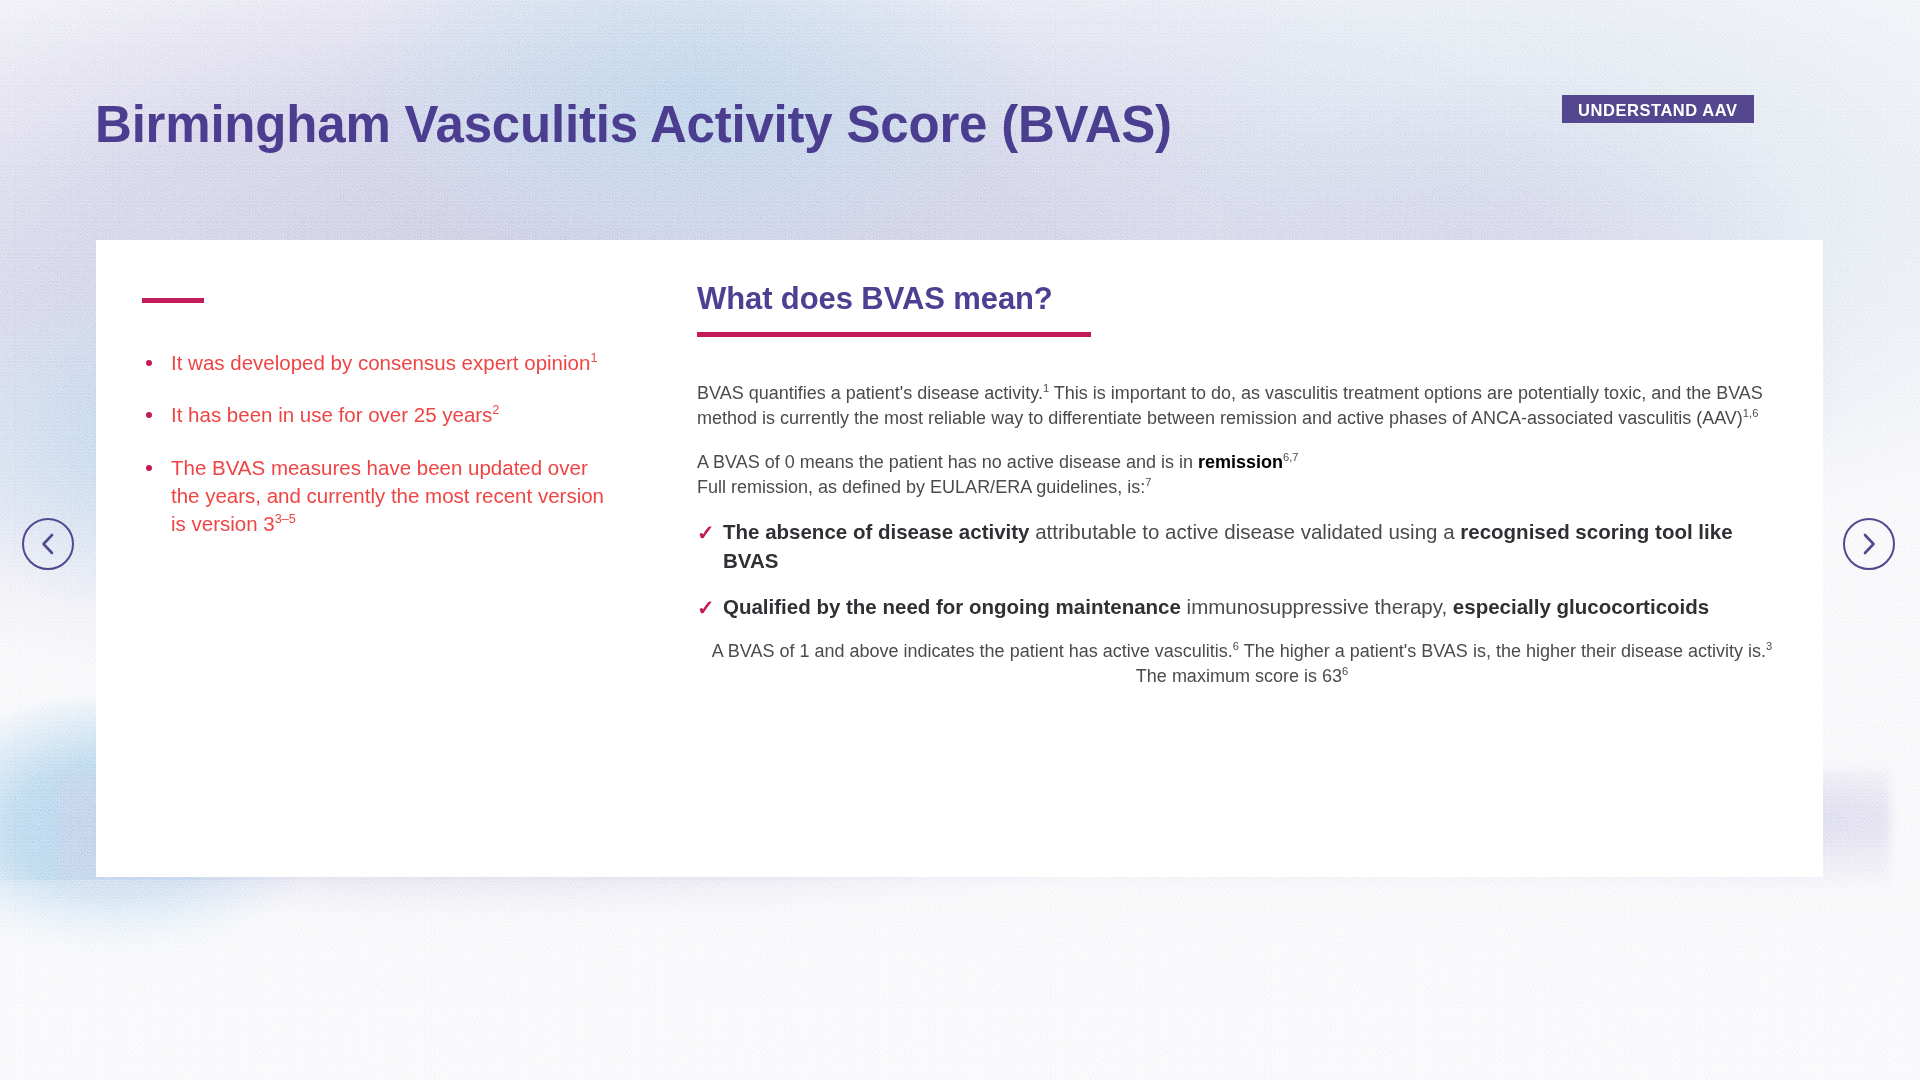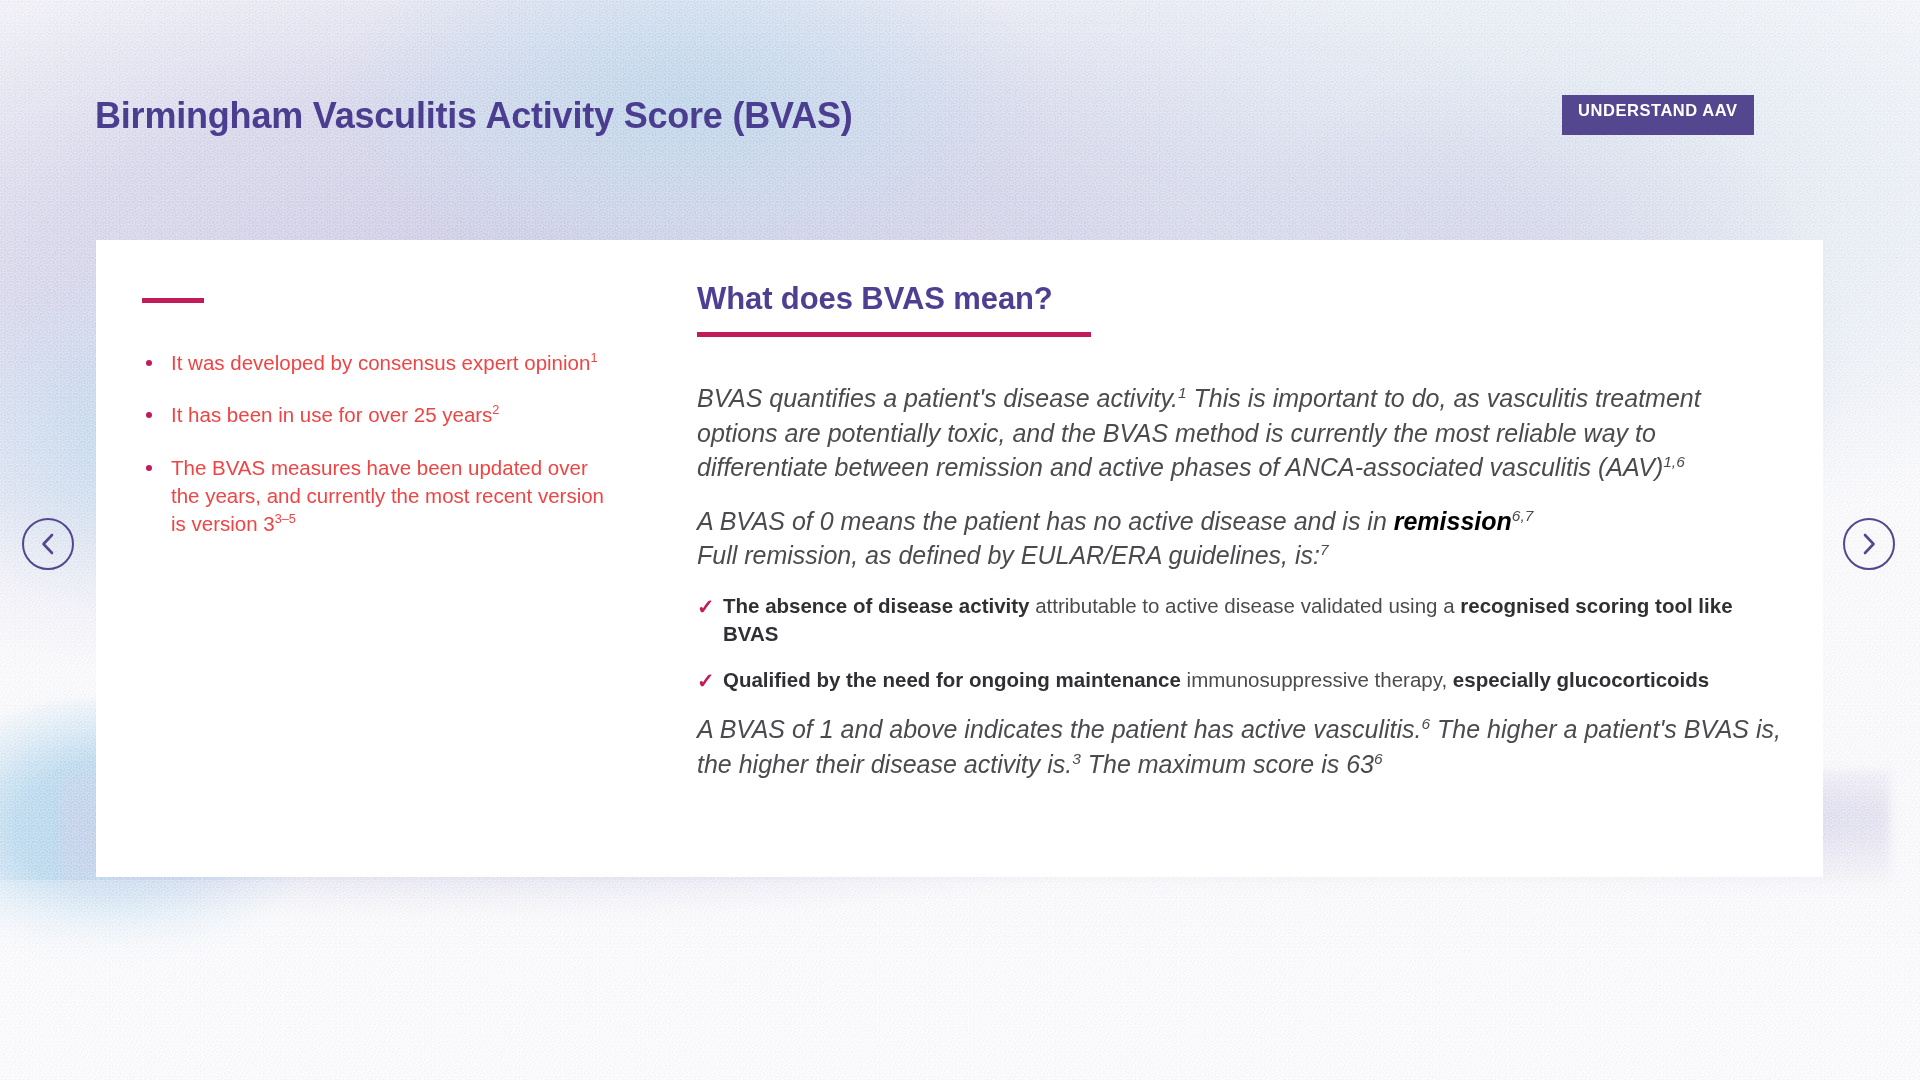--- a/index.html
+++ b/index.html
@@ -113,33 +113,33 @@
       repeating-radial-gradient(circle at 40% 80%, rgba(255,255,255,0.85) 0 1px, rgba(90,90,110,0.10) 1.5px 2.8px),
       repeating-radial-gradient(circle at 85% 15%, rgba(255,255,255,0.7) 0 0.9px, rgba(95,95,115,0.09) 1.4px 3.4px);
     background-size: 8px 8px, 13px 13px;
   }
 
   
   #page-title {
     position: absolute;
     left: 95px;
     top: 95px;
-    font-size: 36px;
+    font-size: 51px;
     font-weight: 700;
     letter-spacing: -0.2px;
     color: #4b3d8f;
     white-space: nowrap;
     z-index: 6;
   }
 
   #badge {
     position: absolute;
     left: 1562px;
     top: 95px;
-    padding: 7px 16px 16px 16px;
+    padding: 7px 16px 4px 16px;
     background: #55478f;
     color: #ffffff;
     font-size: 16.5px;
     font-weight: 700;
     letter-spacing: 0.55px;
     line-height: 1;
     white-space: nowrap;
     z-index: 6;
   }
 
@@ -208,27 +208,26 @@
     left: 4px;
     top: 11px;
     width: 6px;
     height: 6px;
     border-radius: 50%;
     background: #c21a5b;
   }
 
   
   .para {
-    font-size: 25px;
+    font-size: 18px;
     line-height: 1.38;
     color: #4b4b4f;
     margin-bottom: 19px;
-    font-style: italic;
-  }
-  .para:last-child { margin-bottom: 16px; }
+  }
+  .para:last-child { margin-bottom: 16px; text-align: center; }
 
   .para b { font-weight: 700; color: #000000; }
 
   sup {
     font-size: 0.62em;
     vertical-align: super;
     line-height: 0;
   }
 
   #check-list { list-style: none; margin: 0 0 18px 0; }

